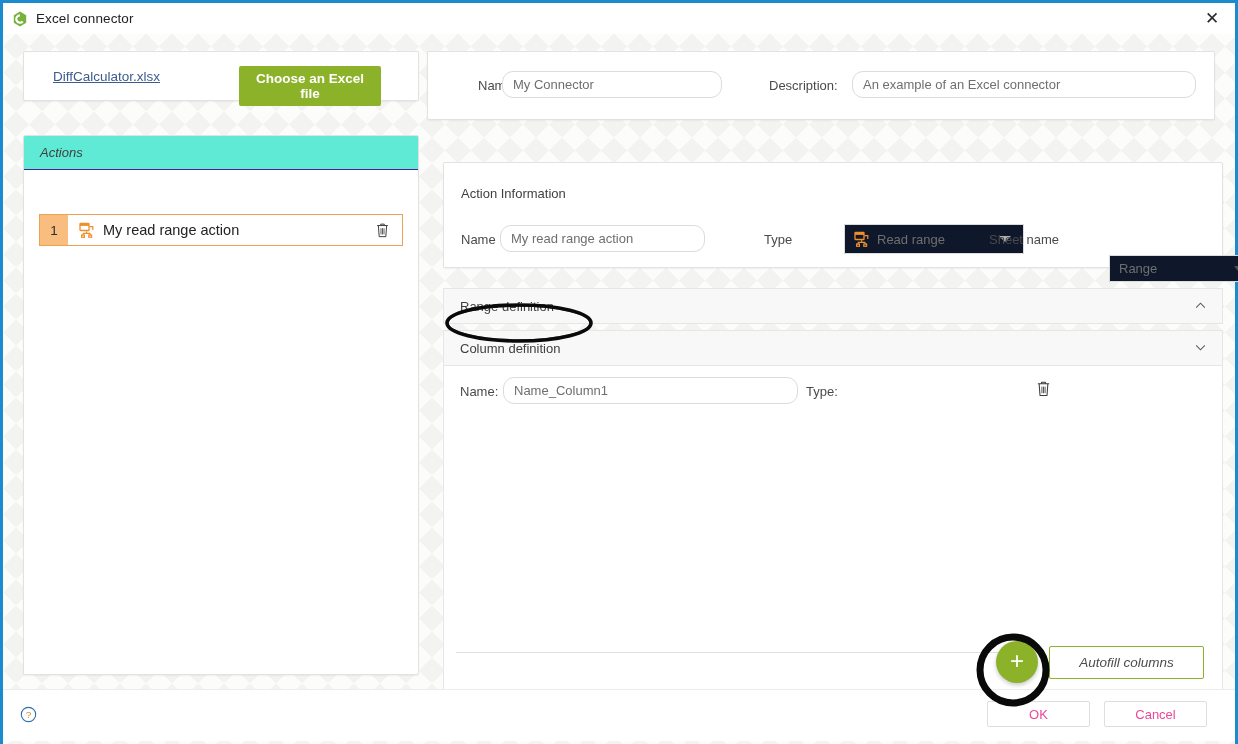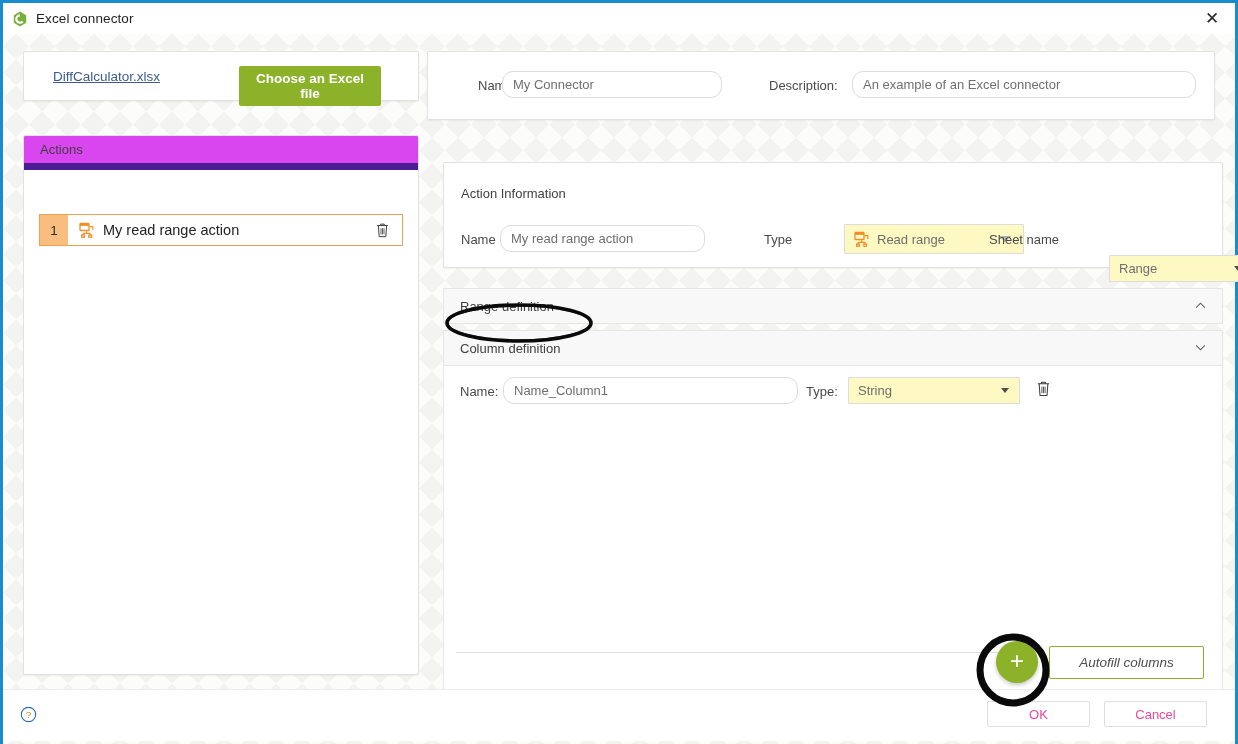--- a/index.html
+++ b/index.html
@@ -138,23 +138,23 @@
   .actions-panel {
     position: absolute;
     left: 20px; top: 101px;
     width: 396px; height: 540px;
     overflow: hidden;
   }
   .actions-header {
     position: absolute;
     left: 0; top: 0;
     width: 394px; height: 34px;
-    background: #d946ef;
-    border-bottom: 7px solid #4c1d95;
-    display: flex; align-items: center;
+    background: #5eead4;
+    border-bottom: 1px solid #4c1d95;
+    display: flex; align-items: center; font-style: italic;
   }
   .actions-header span {
     margin-left: 16px;
     font-size: 13px;
     color: #3f3f3f;
   }
   .action-row {
     position: absolute;
     left: 15px; top: 78px;
     width: 364px; height: 32px;
@@ -216,21 +216,21 @@
   .ai-name-label { position: absolute; left: 17px; top: 69px; }
   .ai-name-input { position: absolute; left: 56px; top: 62px; width: 205px; }
   .ai-type-label { position: absolute; left: 320px; top: 69px; }
   .ai-type-select { position: absolute; left: 352px; top: 61px; width: 180px; }
   .ai-sheet-label { position: absolute; left: 545px; top: 69px; }
   .ai-sheet-select { position: absolute; left: 617px; top: 62px; width: 144px; }
 
   .select {
     position: relative;
     border: 1px solid #dcdcdc;
-    background: #fef9c3;
+    background: #0f172a;
     height: 30px;
     display: flex;
     align-items: center;
     cursor: pointer;
     border-radius: 1px;
   }
   .select.small { height: 27px; }
   .select .sel-icon { margin-left: 9px; width: 16px; height: 16px; flex: 0 0 16px; }
   .select .sel-text {
     margin-left: 9px;
@@ -445,24 +445,20 @@
       <svg class="chev" viewBox="0 0 12 8">
         <path d="M1 1.7 L6 6.6 L11 1.7" fill="none" stroke="#5a5a5a" stroke-width="1.2"></path>
       </svg>
     </div>
 
     <div class="column-body">
       <span class="fld-label col-name-label">Name:</span>
       <input class="txtbox col-name-input" type="text" value="Name_Column1" style="">
 
       <span class="fld-label col-type-label">Type:</span>
-      <div class="select small col-type-select">
-        <span class="sel-text">String</span>
-        <span class="caret-sm"></span>
-      </div>
 
       <svg class="col-trash" viewBox="0 0 16 18">
         <path d="M2 4 h12 M6 4 V2.4 h4 V4 M3.4 4.4 l0.85 12.1 h7.5 L12.6 4.4" fill="none" stroke="#3a3a3a" stroke-width="1.1" stroke-linejoin="round"></path>
         <path d="M6.3 7 v7 M8 7 v7 M9.7 7 v7" fill="none" stroke="#3a3a3a" stroke-width="0.9"></path>
       </svg>
 
       <div class="col-divider"></div>
       <button class="fab fab-column">+</button>
       <button class="autofill-btn">Autofill columns</button>
     </div>

